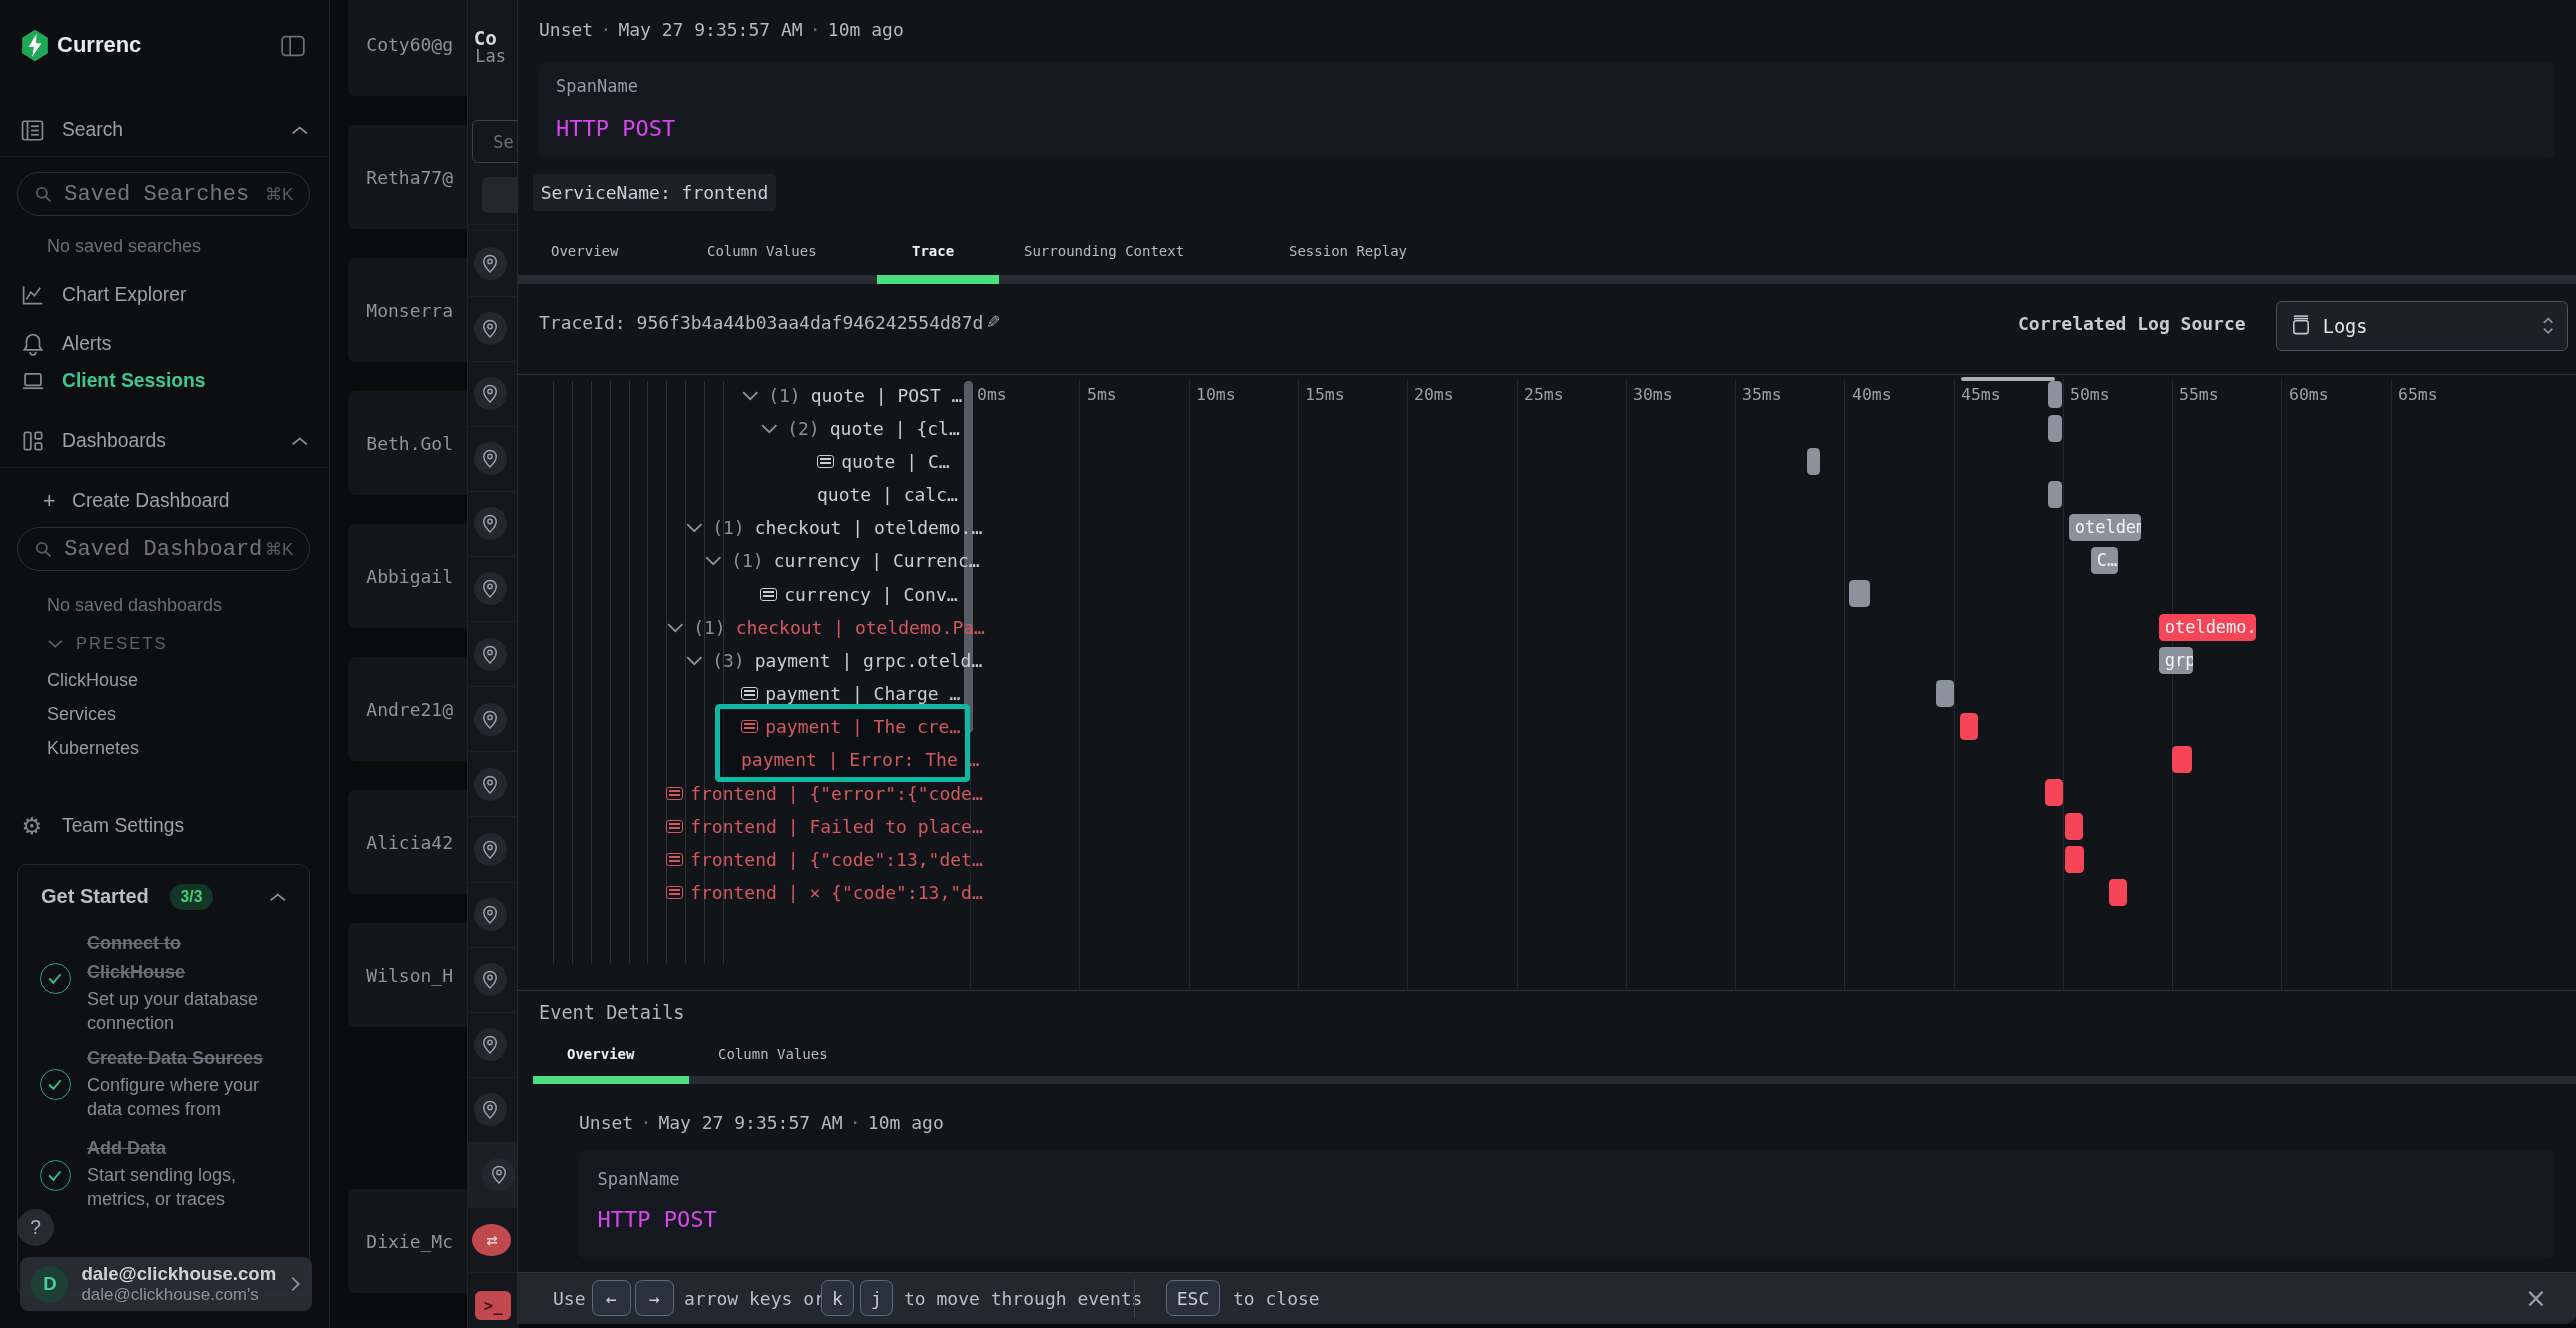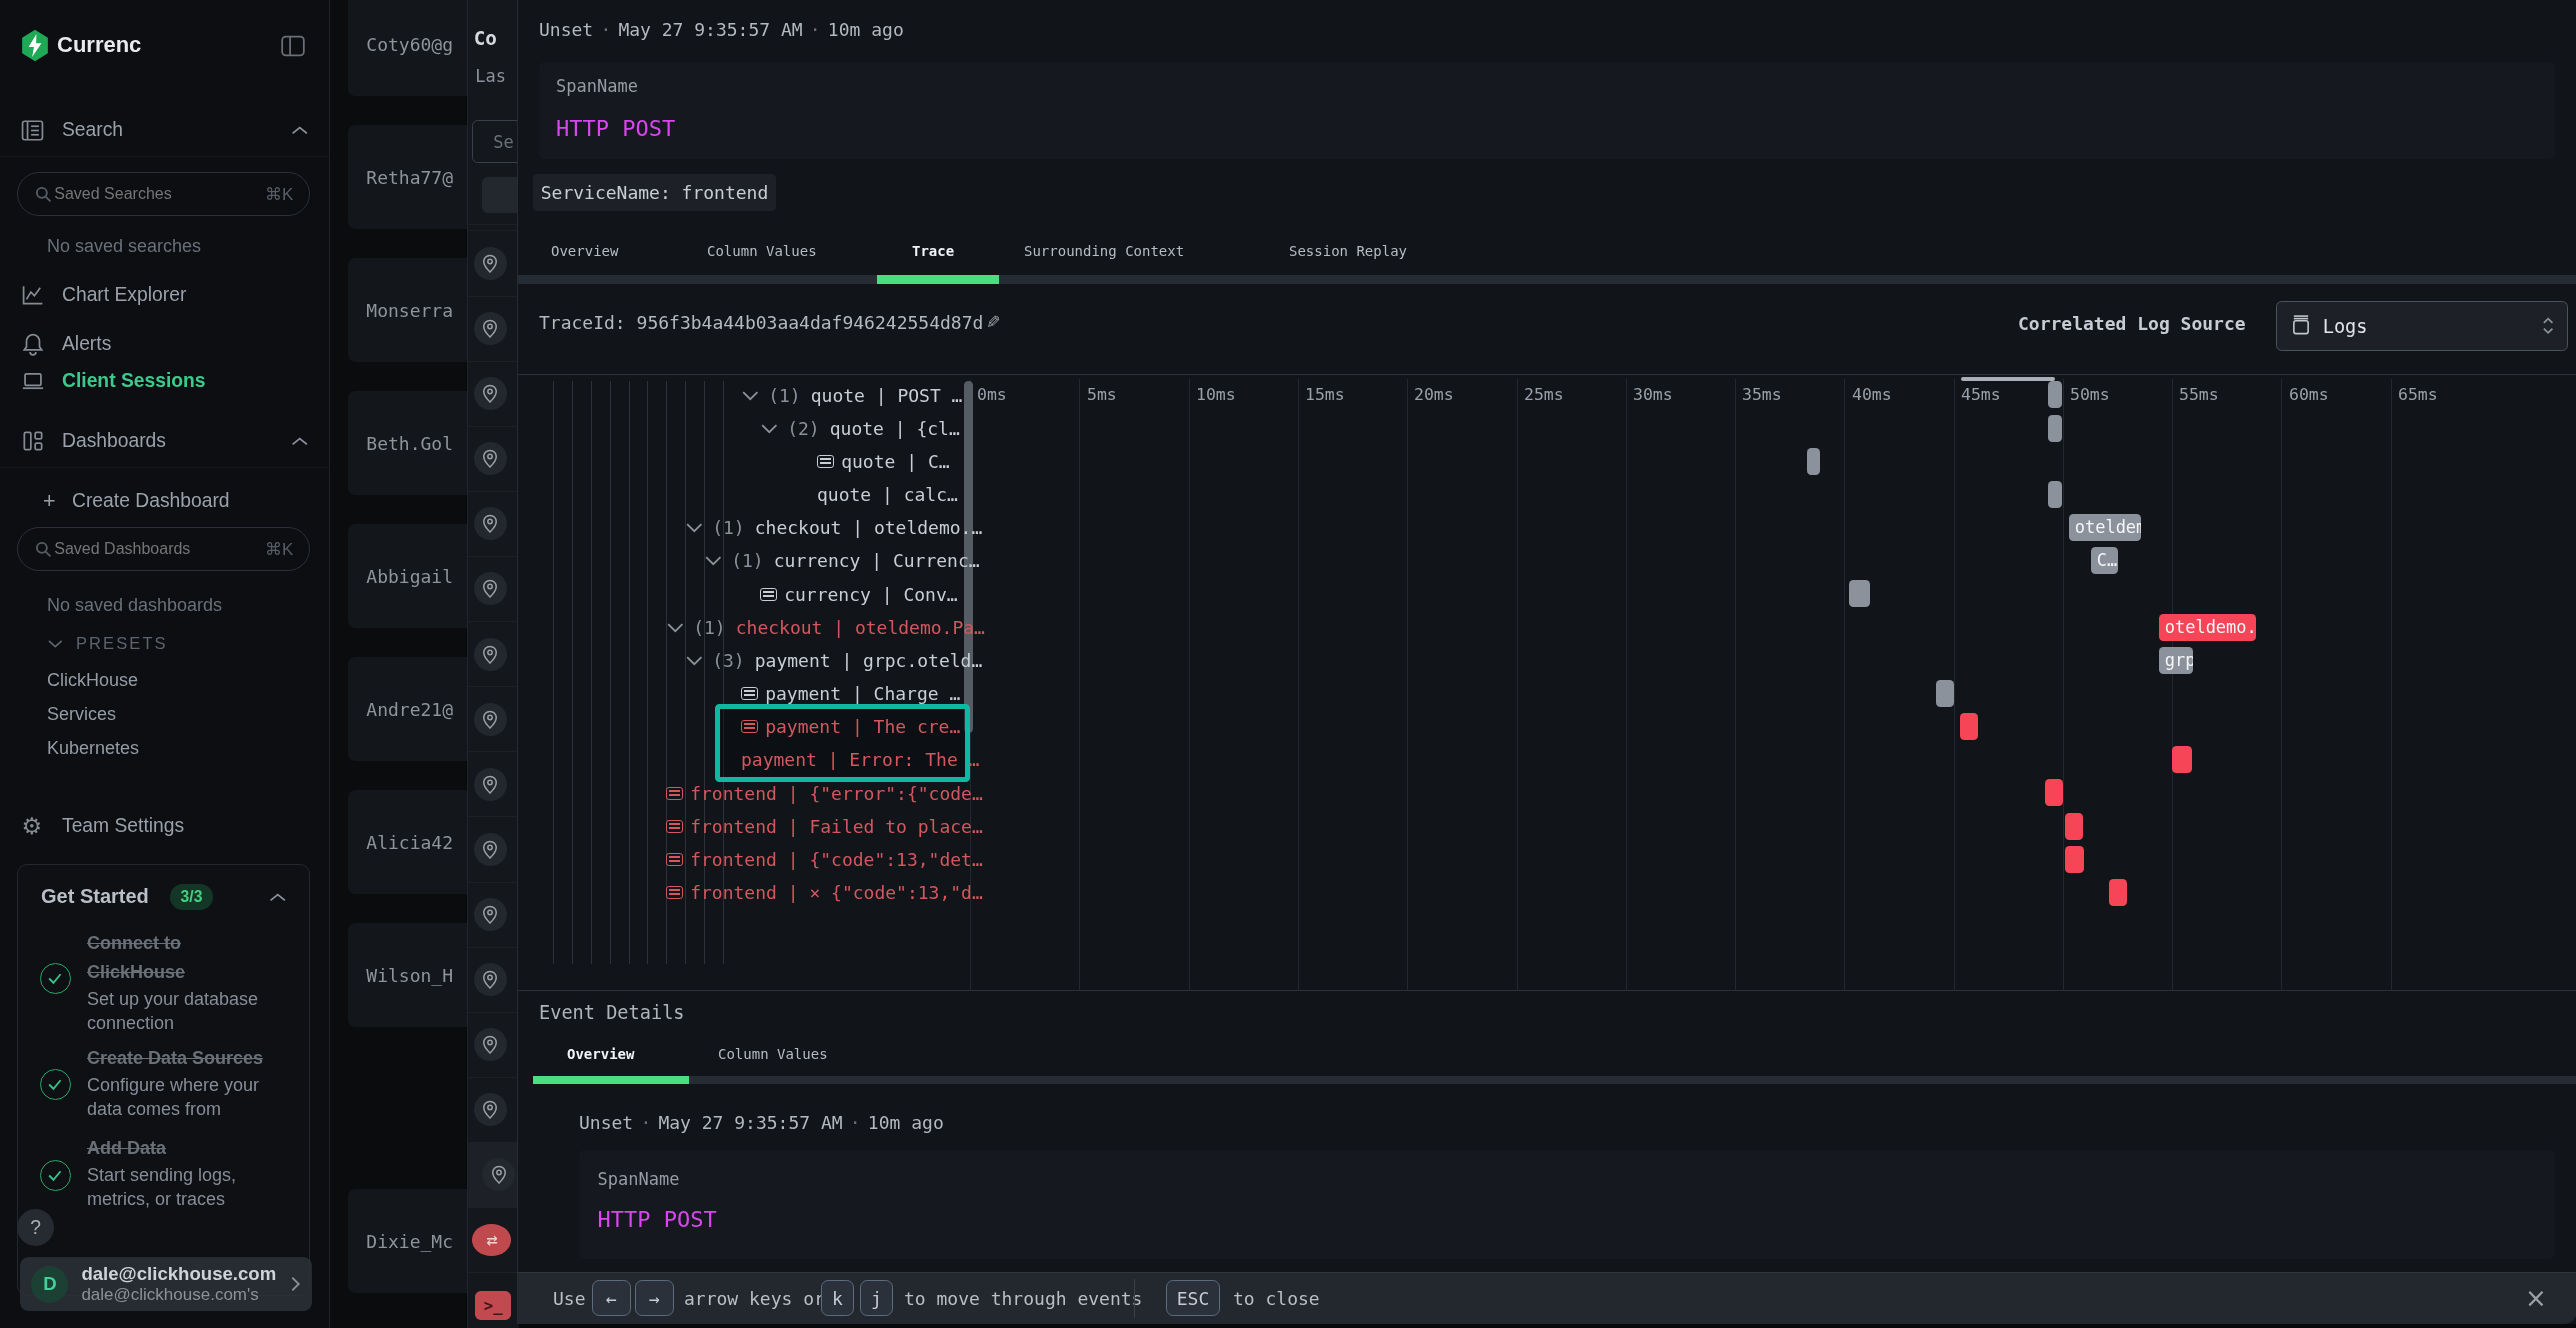--- a/index.html
+++ b/index.html
@@ -5,21 +5,21 @@
   html,body{margin:0;padding:0;width:2576px;height:1328px;background:#07090b;overflow:hidden;
     font-family:"DejaVu Sans Mono",monospace;-webkit-font-smoothing:antialiased;}
   .abs{position:absolute;}
   svg{display:block;}
   
   #sidebar{position:absolute;left:0;top:0;width:329px;height:1328px;background:#0c0e11;border-right:0.7px solid #1d2127;z-index:40;font-family:"Liberation Sans","DejaVu Sans",sans-serif;}
   .sb-row{position:absolute;left:0;width:329px;height:40px;display:flex;align-items:center;}
   .sb-label{font-size:19.3px;color:#9aa1ab;}
   .sb-divider{position:absolute;left:0;width:329px;height:0.7px;background:#15181d;}
   .sb-input{position:absolute;left:17px;width:293px;height:44px;border:1.1px solid #2b3039;border-radius:22px;background:transparent;display:flex;align-items:center;box-sizing:border-box;padding:0 15.7px;}
-  .sb-input input{flex:1;background:transparent;border:none;outline:none;color:#565d66;font-size:16px;font-family:Liberation Sans, sans-serif;min-width:0;}
+  .sb-input input{flex:1;background:transparent;border:none;outline:none;color:#565d66;font-size:22px;font-family:Liberation Mono, monospace;margin-left:10px;min-width:0;}
   .kbd-hint{color:#565d66;font-size:17px;}
   .preset{position:absolute;left:47px;font-size:18px;color:#959ca6;}
   #getstarted{position:absolute;left:17px;top:864px;width:293px;height:432px;border:0.7px solid #23282e;border-radius:10px;background:#0e1014;box-sizing:border-box;}
   .gs-badge{position:absolute;left:152px;top:18.6px;width:43px;height:26px;border-radius:13px;background:#143626;color:#43d17e;font-size:15.7px;font-weight:bold;display:flex;align-items:center;justify-content:center;}
   .gs-title-line{font-size:18px;font-weight:bold;color:#6a7078;text-decoration:line-through;line-height:29px;}
   .gs-desc{font-size:18px;color:#868d97;line-height:24px;}
   .gs-check{position:absolute;left:21.5px;width:29px;height:29px;border:1.4px solid #2da56c;border-radius:50%;display:flex;align-items:center;justify-content:center;}
   #help-btn{position:absolute;left:17px;top:1209px;width:37px;height:37px;border-radius:50%;background:#262b31;color:#a9b0b8;font-size:19.3px;display:flex;align-items:center;justify-content:center;}
   #user-chip{position:absolute;left:20px;top:1257px;width:292px;height:54px;border-radius:8.6px;background:rgba(44,49,56,.85);display:flex;align-items:center;}
   #avatar{width:37px;height:37px;border-radius:50%;background:#1c4034;color:#46cf9b;font-weight:bold;font-size:18.6px;display:flex;align-items:center;justify-content:center;margin-left:11.4px;}
@@ -263,21 +263,21 @@
     <div class="sess-card" style="top:923px;">
       <span>Wilson_H</span>
     </div>
     <div class="sess-card" style="top:1189px;">
       <span>Dixie_Mc</span>
     </div>
   </div>
 
 <div id="bg-panel">
   <div class="abs" style="left:5.7px;top:27px;font-size:19.3px;font-weight:bold;color:#d6dadf;">Co</div>
-  <div class="abs" style="left:7.2px;top:66px;font-size:17px;color:#8b929b;">Las</div>
+  <div class="abs" style="left:7.2px;top:46px;font-size:17px;color:#8b929b;">Las</div>
   <div class="abs" style="left:4.3px;top:120px;width:57px;height:43px;border:1.1px solid #3a4049;border-radius:5.7px;box-sizing:border-box;display:flex;align-items:center;">
     <span style="margin-left:20px;font-size:17px;color:#6a7179;">Se</span>
   </div>
   <div class="abs" style="left:14.3px;top:177px;width:43px;height:36px;background:#23282f;border-radius:5.7px;">
     <span class="abs" style="left:36px;top:10px;width:4.3px;height:15.7px;background:#dfe3e8;"></span>
   </div>
   <div class="pin-sep" style="top:224px;"></div>
 <div class="pin-sep" style="top:230px;"></div>
     <div class="pin-circle" style="top:247px;">
       <svg width="20" height="21.5" viewBox="0 0 24 24" fill="none" stroke="#9aa0a8" stroke-width="1.8">

